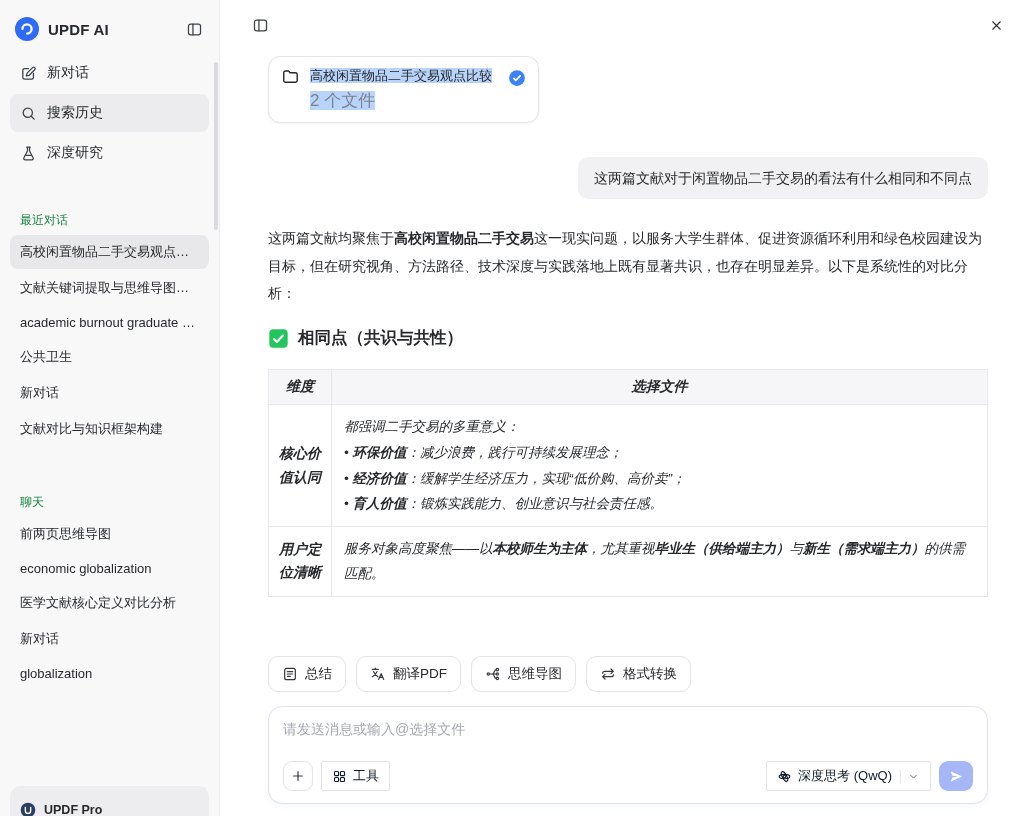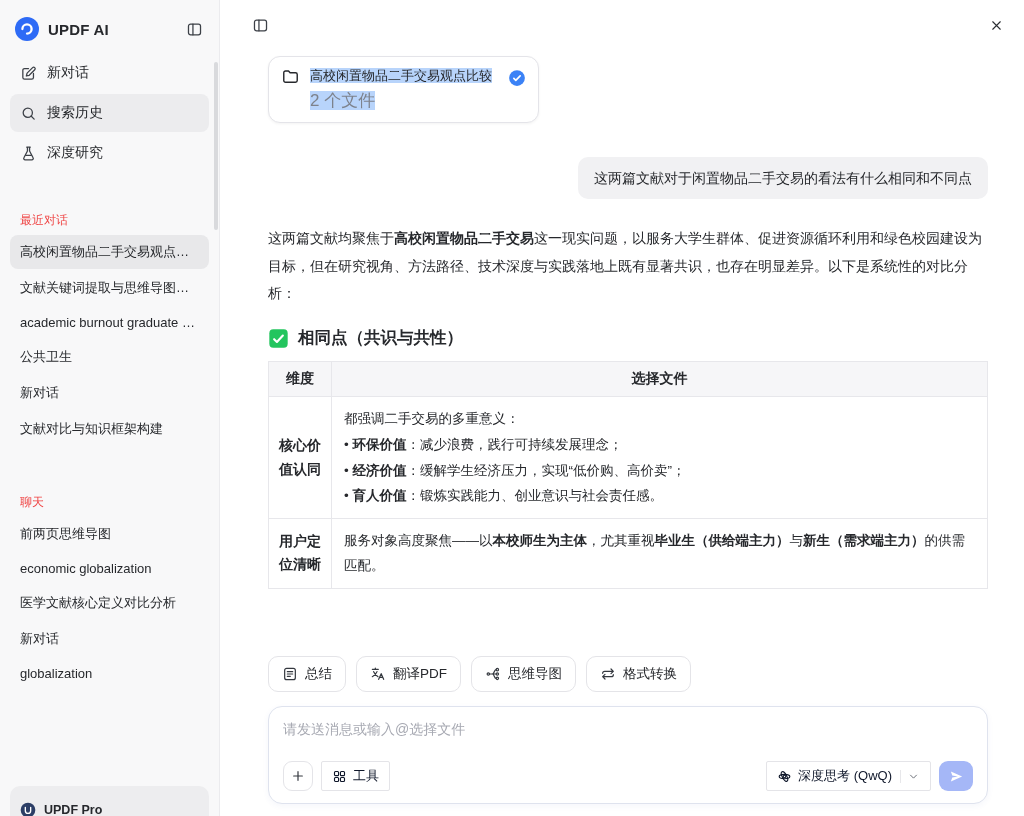--- a/index.html
+++ b/index.html
@@ -9,21 +9,21 @@
 
   
   .sidebar { position:relative; width:220px; min-width:220px; height:816px; background:#f8f8f9; border-right:1px solid #ebebee; padding:10px 10px 0; overflow:hidden; }
   .sidebar-header { display:flex; align-items:center; gap:8px; padding:6px 4px 12px; }
   .brand { font-weight:700; font-size:15px; letter-spacing:.2px; }
   .sidebar-header .icon-btn { margin-left:auto; }
   .icon-btn { background:none; border:none; color:#3c4047; display:flex; align-items:center; justify-content:center; cursor:pointer; padding:2px; }
   .nav-item { display:flex; align-items:center; gap:10px; padding:10px; border-radius:8px; cursor:pointer; margin-bottom:2px; font-size:14px; }
   .nav-item.active { background:#ececee; }
   .nav-item .icon { display:flex; color:#3c4047; }
-  .section-label { font-size:12px; color:#ef4444; padding:6px 10px; margin-top:42px; }
+  .section-label { font-size:12px; color:#15803d; padding:6px 10px; margin-top:42px; }
   .section-label.first { margin-top:34px; }
   .conv-item { padding:8px 10px; border-radius:8px; font-size:13px; white-space:nowrap; overflow:hidden; text-overflow:ellipsis; cursor:pointer; margin-bottom:2px; }
   .conv-item.active { background:#e8e8ea; }
   .promo { position:absolute; left:10px; right:10px; bottom:-18px; height:48px; background:#ededef; border-radius:10px; display:flex; align-items:center; gap:8px; padding:8px 10px; cursor:pointer; }
   .promo-text { font-size:12.5px; font-weight:600; }
   .sb-thumb { position:absolute; top:62px; right:1px; width:4px; height:168px; background:#d9dadd; border-radius:2px; cursor:pointer; }
 
   
   .main { flex:1; display:flex; flex-direction:column; height:816px; background:#fff; }
   .main-top { height:50px; display:flex; align-items:center; padding:0 18px; }
@@ -36,21 +36,21 @@
   .file-sub { font-size:17px; color:#7d828c; margin-top:4px; }
   .sel { background:#b8d4fb; }
   .badge { margin-left:6px; margin-top:2px; }
 
   .user-row { display:flex; justify-content:flex-end; margin-top:34px; }
   .bubble { background:#f1f1f3; border-radius:10px; padding:10px 16px; font-size:14px; max-width:78%; line-height:1.6; }
 
   .intro { margin-top:26px; line-height:1.95; font-size:14px; }
   .section-head { display:flex; align-items:center; gap:9px; margin-top:20px; font-size:16.5px; font-weight:700; }
 
-  .cmp-table { width:100%; border-collapse:collapse; margin-top:12px; }
+  .cmp-table { width:100%; border-collapse:collapse; margin-top:20px;font-style:italic; }
   .cmp-table th, .cmp-table td { border:1px solid #e7e7eb; }
   .cmp-table thead th { background:#f6f6f8; font-weight:700; padding:8px 10px; text-align:center; font-size:14px; }
   th.dim-h { width:66px; }
   td.dim { font-weight:700; text-align:center; line-height:1.7; padding:10px 9px; vertical-align:middle; width:66px; font-size:14px; }
   td.content { padding:9px 12px; line-height:1.9; vertical-align:middle; font-size:13.5px; }
   td.content b, .intro b, .bubble b { font-weight:700; }
 
   
   .composer-wrap { padding:8px 0 12px; }
   .composer-inner { width:720px; margin:0 auto; }

